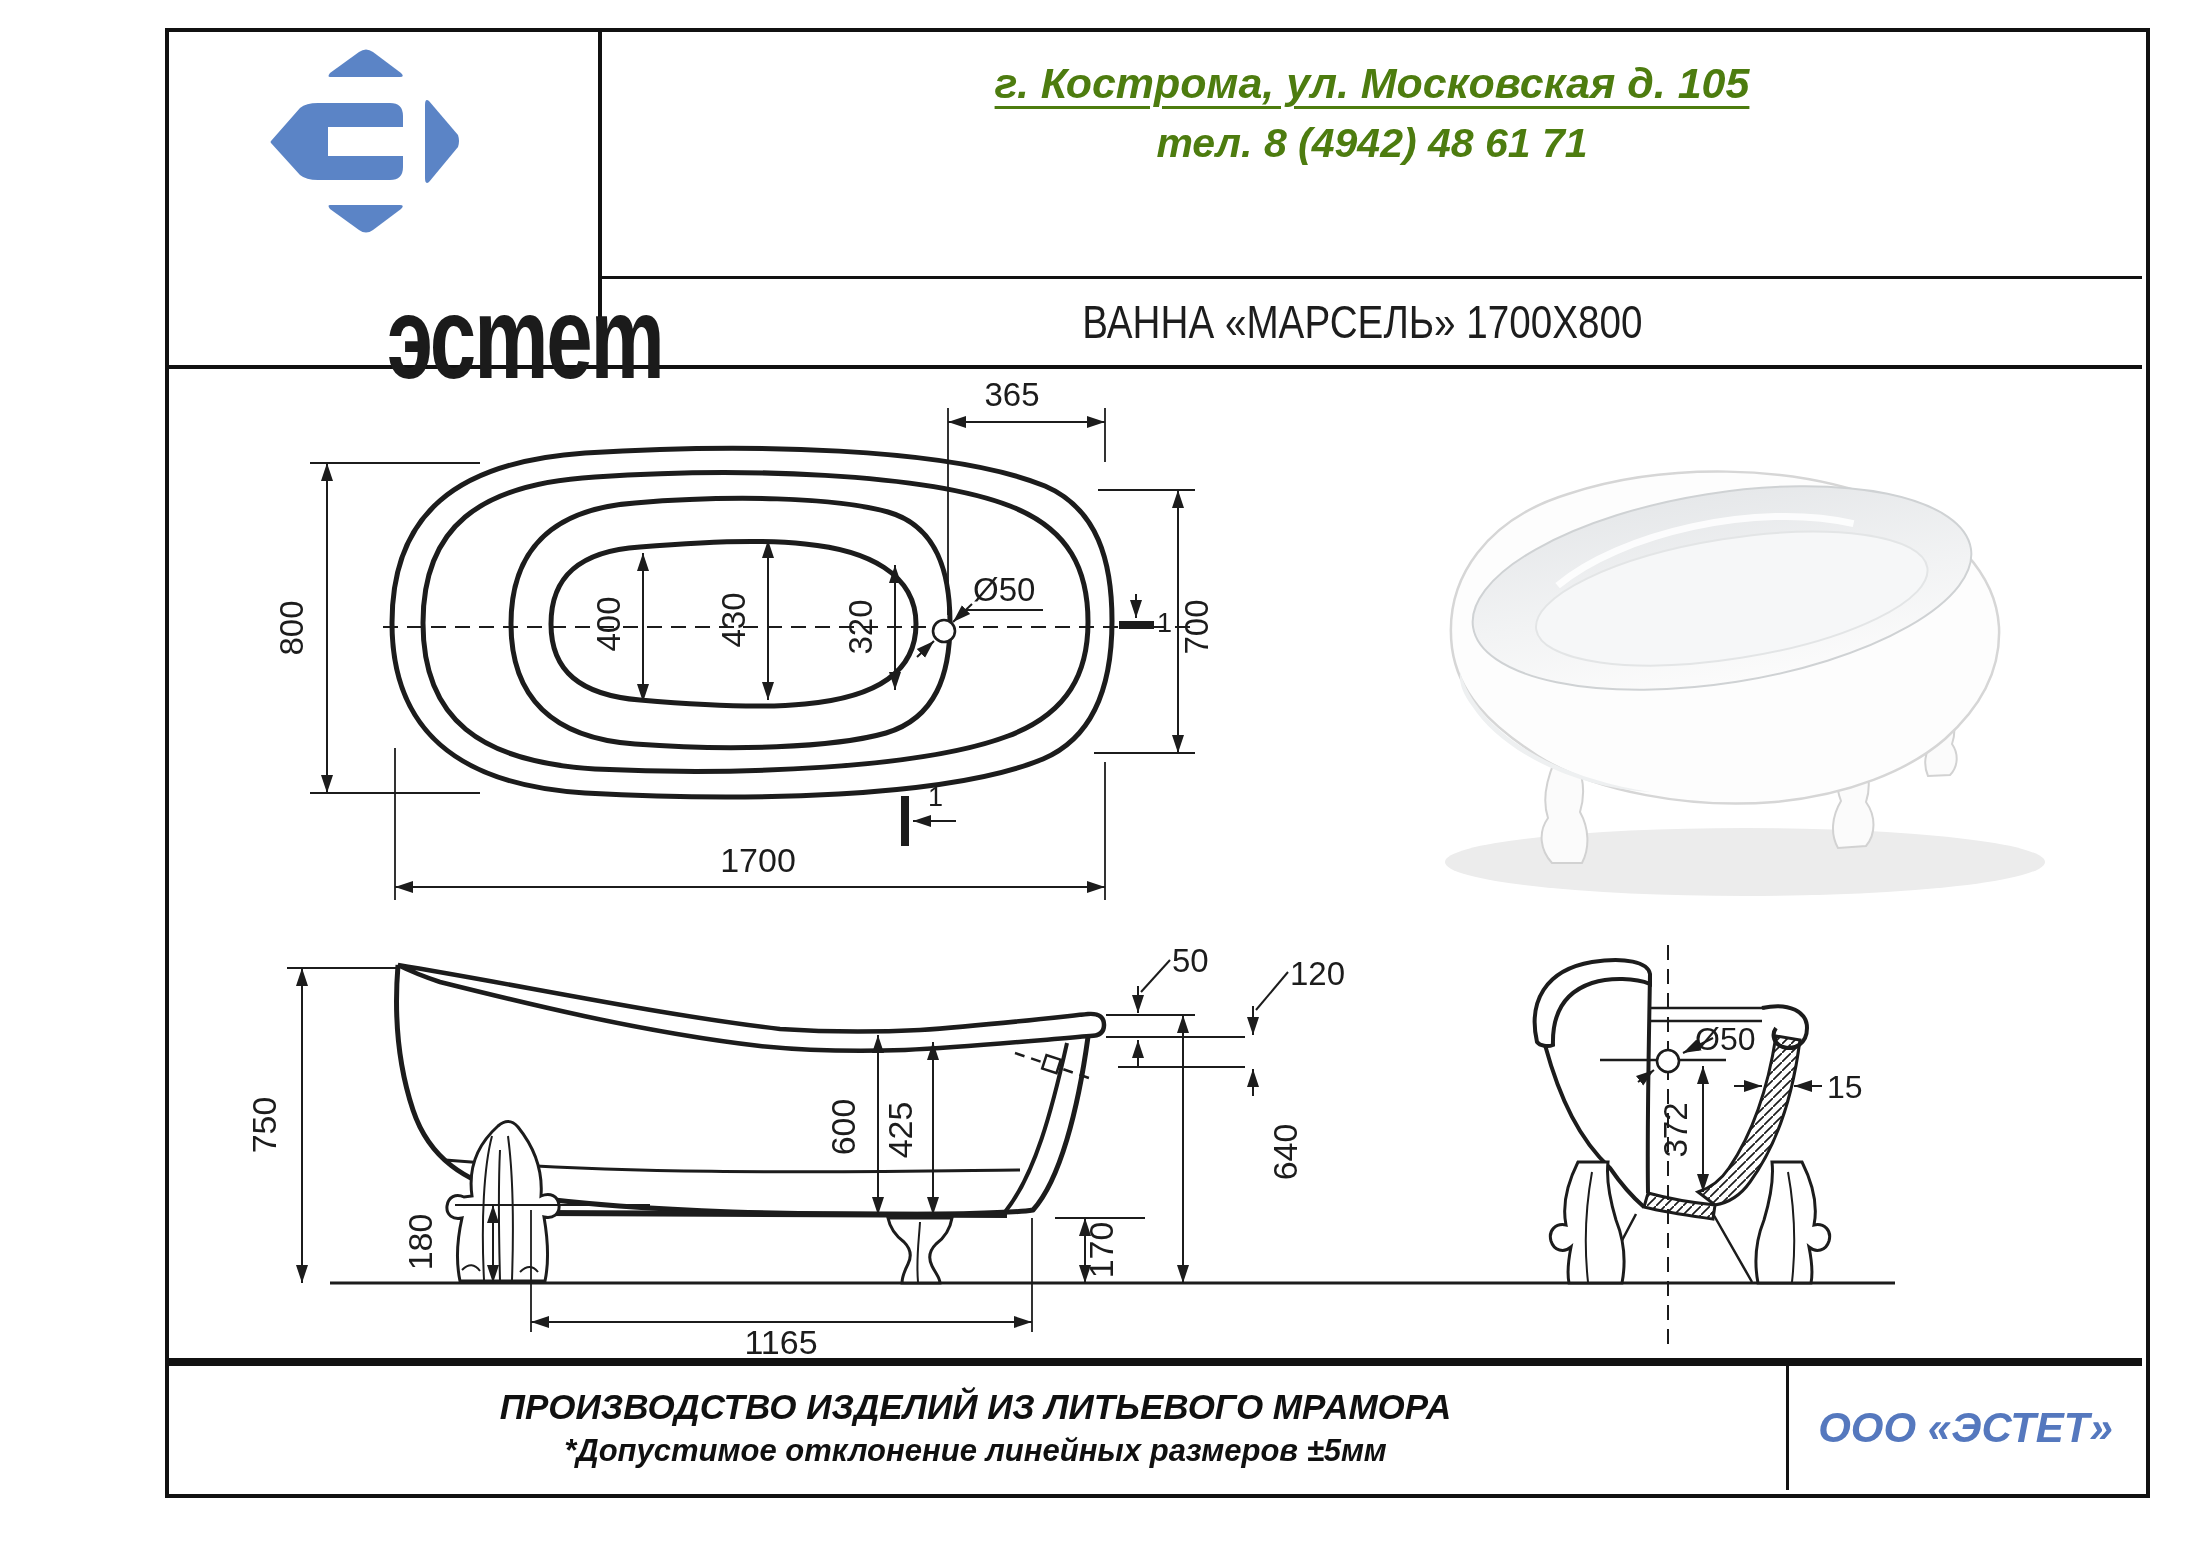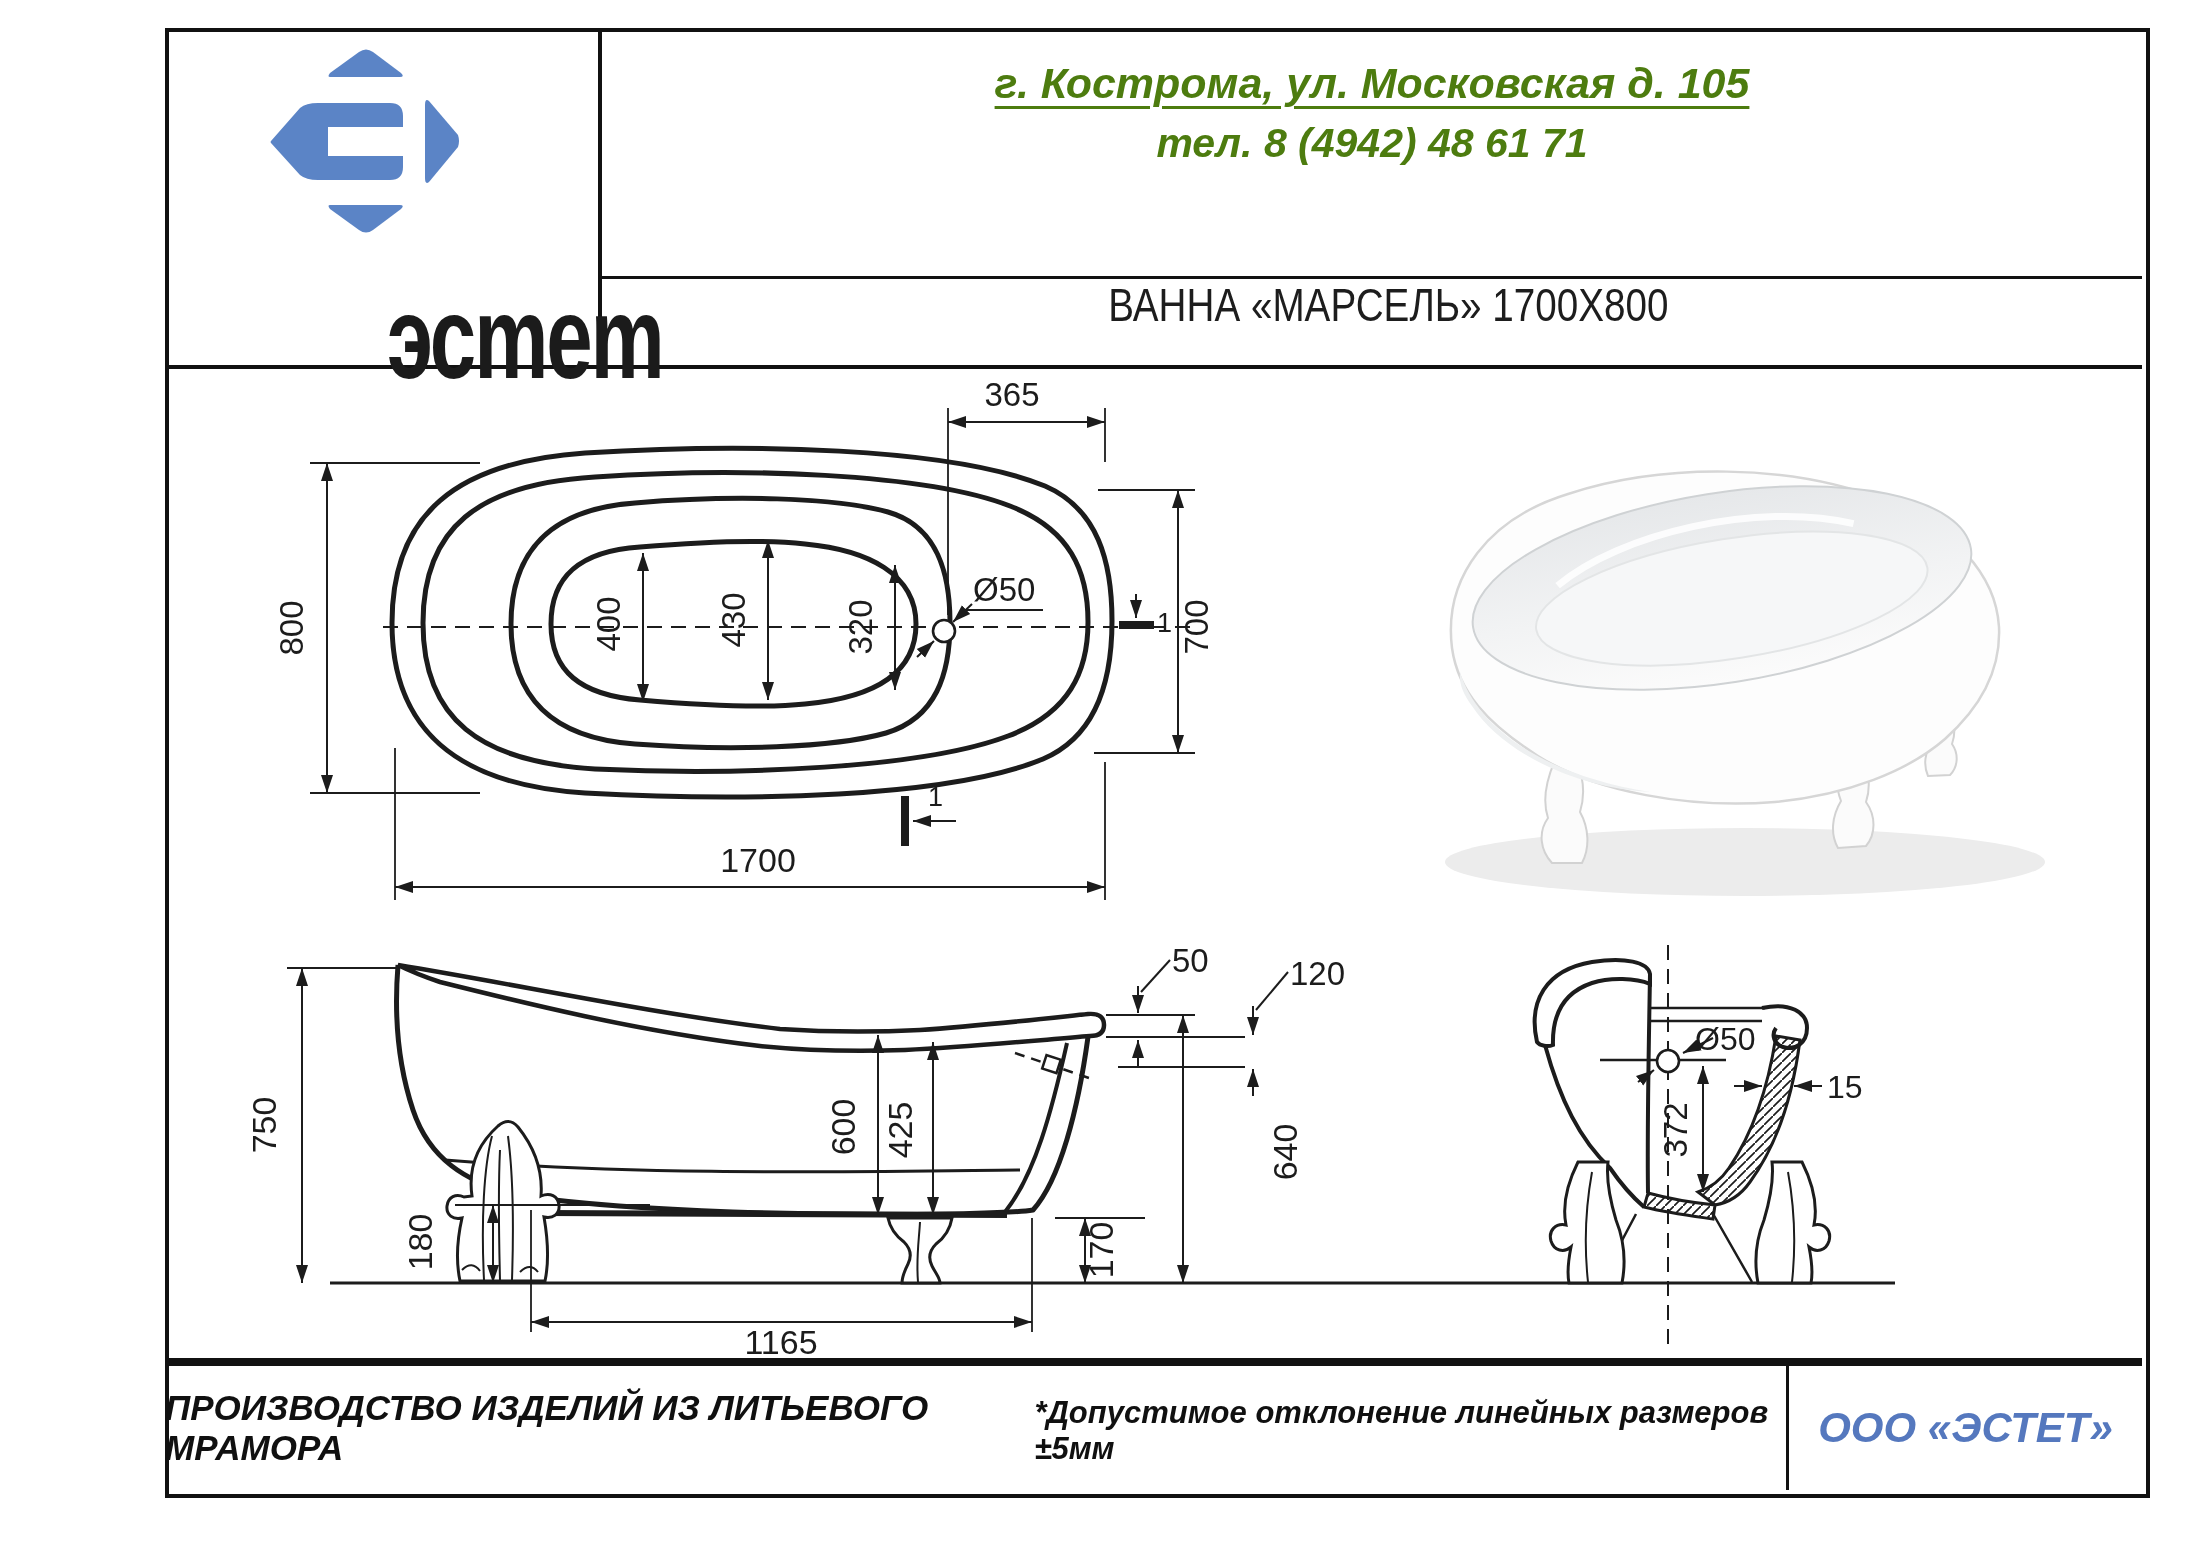--- a/index.html
+++ b/index.html
@@ -11,27 +11,27 @@
   .vline,.hline{background:#111;}
   #div-logo-right{left:598px;top:28px;width:4px;height:341px;}
   #div-addr-title{left:602px;top:276px;width:1540px;height:3px;}
   #div-title-bottom{left:165px;top:365px;width:1977px;height:4px;}
   #div-footer-top{left:165px;top:1358px;width:1977px;height:8px;}
   #div-footer-mid{left:1786px;top:1366px;width:3px;height:124px;}
   
   #address{left:602px;top:52px;width:1540px;text-align:center;color:#4d7c0f;font-style:italic;font-weight:bold;line-height:1.45;}
   #address .l1{font-size:43px;text-decoration:underline;text-decoration-thickness:3px;text-underline-offset:8px;}
   #address .l2{font-size:41px;}
-  #title-cell{left:618px;top:278px;width:1540px;height:87px;display:flex;align-items:flex-start;justify-content:center;}
+  #title-cell{left:592px;top:278px;width:1540px;height:87px;display:flex;align-items:center;justify-content:center;}
   #title-cell .t{font-size:46px;color:#1d1d1d;letter-spacing:0px;transform:scaleX(.84);transform-origin:center;white-space:nowrap;}
   
   #logo-cell{left:165px;top:28px;width:481px;height:337px;}
   #wordmark{left:222px;top:252px;width:360px;font-size:116px;line-height:1;font-weight:bold;color:#1b1b1b;letter-spacing:-3px;transform:scaleX(.72);transform-origin:left center;white-space:nowrap;}
   
-  #footer-left{left:165px;top:1366px;width:1621px;height:124px;display:flex;flex-direction:row;align-items:center;justify-content:center;color:#101010;font-style:italic;font-weight:bold;}
+  #footer-left{left:165px;top:1366px;width:1621px;height:124px;display:flex;flex-direction:column;align-items:center;justify-content:center;color:#101010;font-style:italic;font-weight:bold;}
   #footer-left .f1{font-size:35px;}
   #footer-left .f2{font-size:31px;margin-top:6px;}
   #footer-right{left:1789px;top:1366px;width:353px;height:124px;display:flex;align-items:center;justify-content:center;color:#5578be;font-weight:bold;font-size:42px;white-space:nowrap;font-style:italic;}
   svg text{font-family:"Liberation Sans","DejaVu Sans",sans-serif;}
 </style>
 </head>
 <body>
 
 <div id="page">
 

